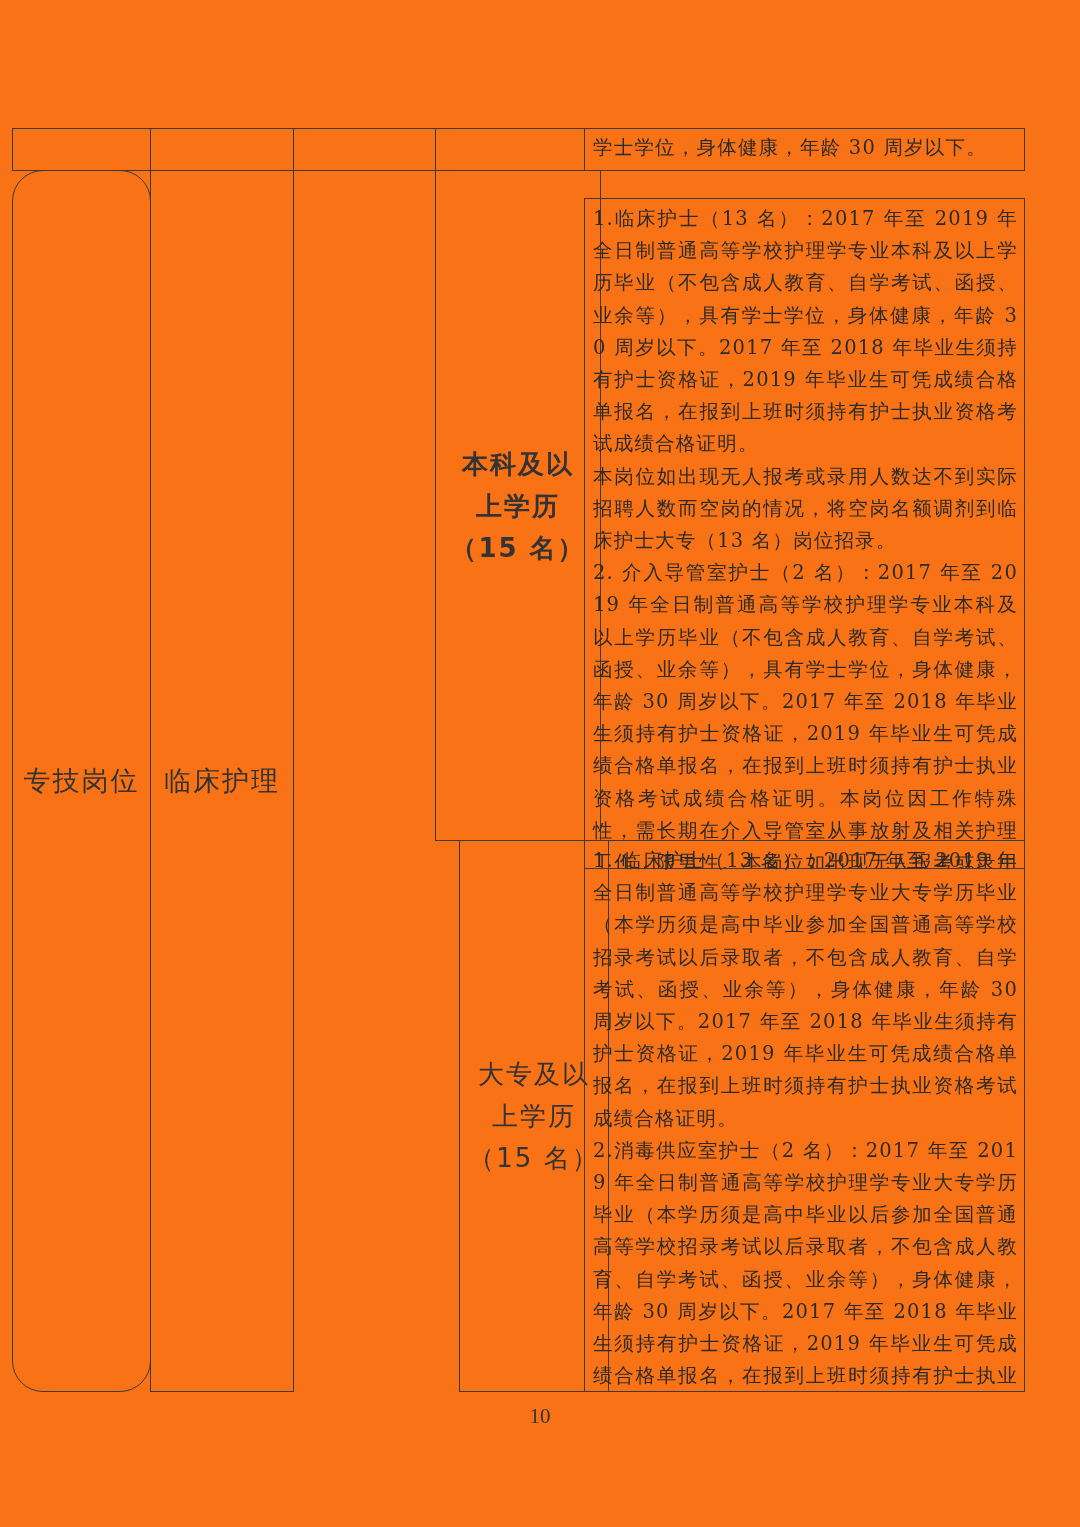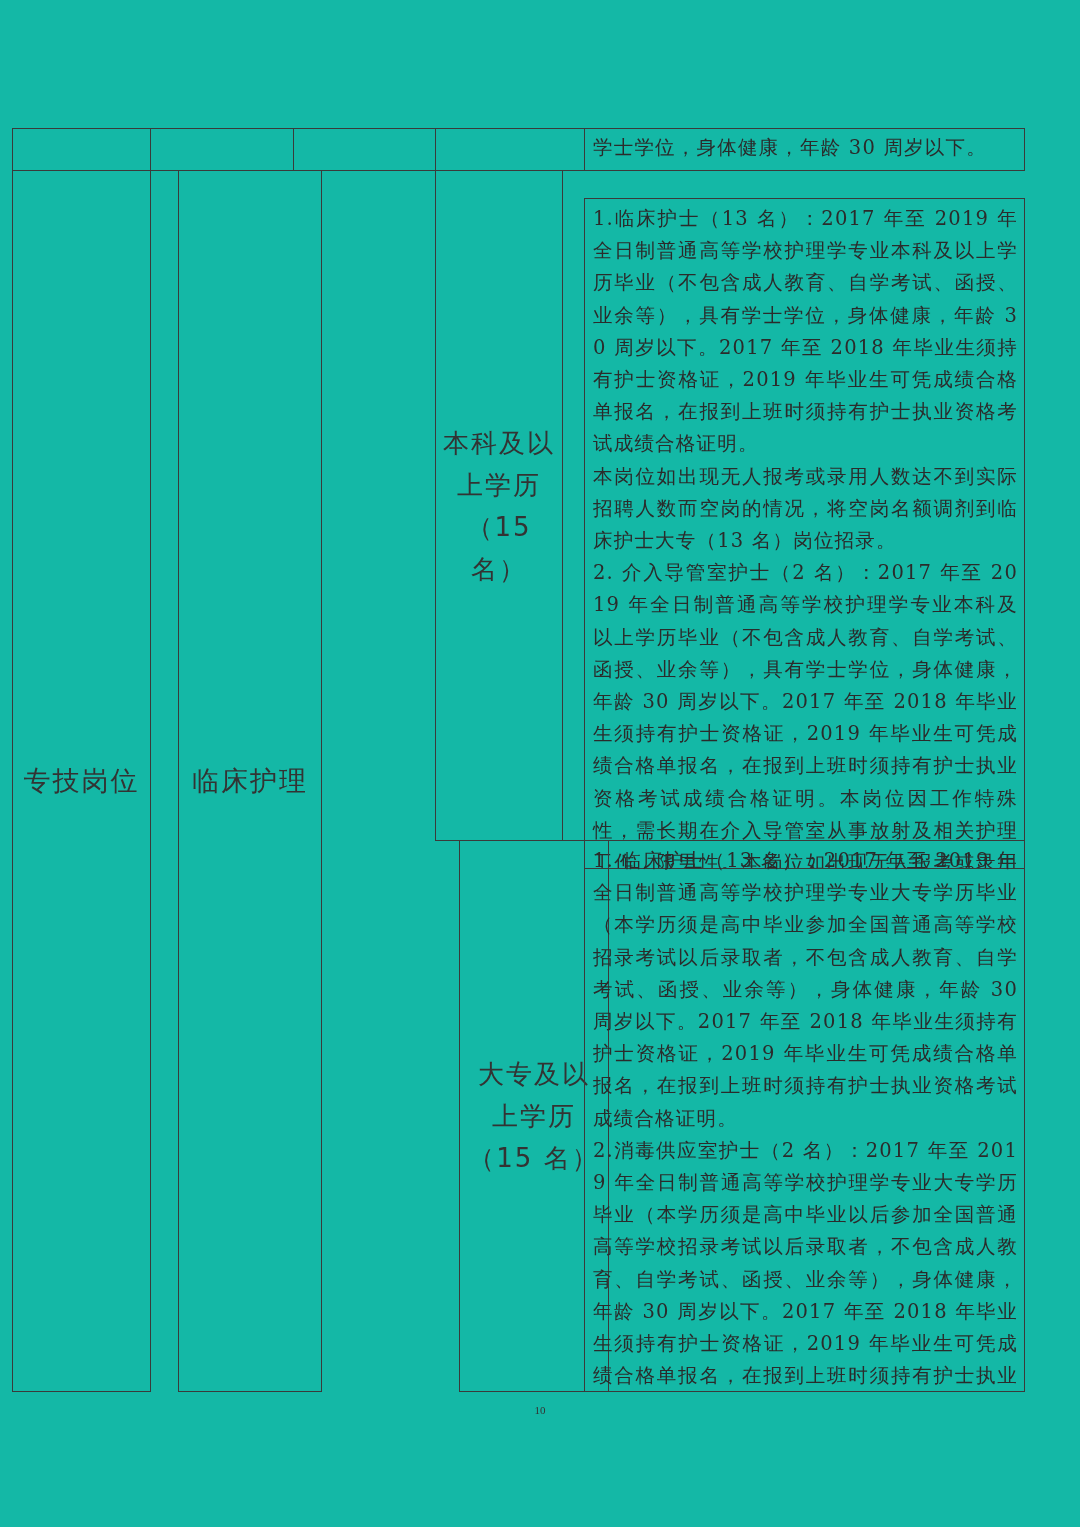--- a/index.html
+++ b/index.html
@@ -1,51 +1,51 @@
 <!DOCTYPE html>
 <html><head>
 <meta charset="utf-8">
 <style>
   html, body { margin:0; padding:0; }
   body {
     width:1080px; height:1527px; background:#ffffff; position:relative; overflow:hidden;
     font-family:"DejaVu Serif","Liberation Serif",serif; color:#2a2a2a;
   }
-  .page { position:absolute; left:0; top:0; width:1080px; height:1527px; background:#14b8a6; }
+  .page { position:absolute; left:0; top:0; width:1080px; height:1527px; background:#f97316; }
   .tbl { position:absolute; left:12px; top:128px; width:1013px; height:1264px; }
   .cell { position:absolute; box-sizing:border-box; border:1.5px solid #3a3a3a; }
   .center { display:flex; align-items:center; justify-content:center; text-align:center; }
   .big { font-family:"DejaVu Sans","Liberation Sans",sans-serif; font-size:27px; letter-spacing:2px; color:#333; font-weight:300; }
   .edu { font-family:"DejaVu Sans","Liberation Sans",sans-serif; font-size:26px; line-height:42px; color:#333; letter-spacing:2px; }
   .req { font-size:19.5px; line-height:32.2px; padding:4px 6px 0 8px; letter-spacing:1.2px; text-align:justify; word-break:break-all; overflow:hidden; color:#2b2b2b; }
   .req p { margin:0; }
-  .pagenum { position:absolute; top:1404px; left:0; width:1080px; text-align:center; font-size:11px; color:#333; font-family:"Liberation Serif",serif; }
+  .pagenum { position:absolute; top:1404px; left:0; width:1080px; text-align:center; font-size:21px; color:#333; font-family:"Liberation Serif",serif; }
 </style>
 </head>
 <body>
 
 <div class="page">
   <div class="tbl">
 
     <div class="cell" style="left:0;top:0;width:139px;height:43px;"></div>
     <div class="cell" style="left:138px;top:0;width:144px;height:43px;"></div>
     <div class="cell" style="left:281px;top:0;width:143px;height:43px;"></div>
     <div class="cell" style="left:423px;top:0;width:150px;height:43px;"></div>
     <div class="cell req" style="left:572px;top:0;width:441px;height:43px;padding-top:3px;">
       <p>学士学位，身体健康，年龄 30 周岁以下。</p>
     </div>
 
-    <div class="cell center big" style="left:0;top:42px;width:139px;height:1222px;">
+    <div class="cell center big" style="left:0;top:42px;width:139px;height:1222px;border-radius:31px;">
       <span>专技岗位</span>
     </div>
-    <div class="cell center big" style="left:138px;top:42px;width:144px;height:1222px;margin-left:28px;">
+    <div class="cell center big" style="left:138px;top:42px;width:144px;height:1222px;">
       <span>临床护理</span>
     </div>
 
-    <div class="cell center edu" style="left:423px;top:42px;width:128px;height:671px;">
+    <div class="cell center edu" style="left:423px;top:42px;width:166px;height:671px;font-weight:bold;">
       <div>
         <div>本科及以</div>
         <div>上学历</div>
         <div>（15 名）</div>
       </div>
     </div>
     <div class="cell req" style="left:572px;top:42px;width:441px;height:671px;margin-top:28px;">
       <p>1.临床护士（13 名）：2017 年至 2019 年全日制普通高等学校护理学专业本科及以上学历毕业（不包含成人教育、自学考试、函授、业余等），具有学士学位，身体健康，年龄 30 周岁以下。2017 年至 2018 年毕业生须持有护士资格证，2019 年毕业生可凭成绩合格单报名，在报到上班时须持有护士执业资格考试成绩合格证明。</p>
       <p>本岗位如出现无人报考或录用人数达不到实际招聘人数而空岗的情况，将空岗名额调剂到临床护士大专（13 名）岗位招录。</p>
       <p>2. 介入导管室护士（2 名）：2017 年至 2019 年全日制普通高等学校护理学专业本科及以上学历毕业（不包含成人教育、自学考试、函授、业余等），具有学士学位，身体健康，年龄 30 周岁以下。2017 年至 2018 年毕业生须持有护士资格证，2019 年毕业生可凭成绩合格单报名，在报到上班时须持有护士执业资格考试成绩合格证明。本岗位因工作特殊性，需长期在介入导管室从事放射及相关护理工作，限男性。本岗位如出现无人报考或录用人数达不到实际招聘人数而空岗的情况，将空岗名额调剂到临床护士本科（13 名）岗位招录。</p>

